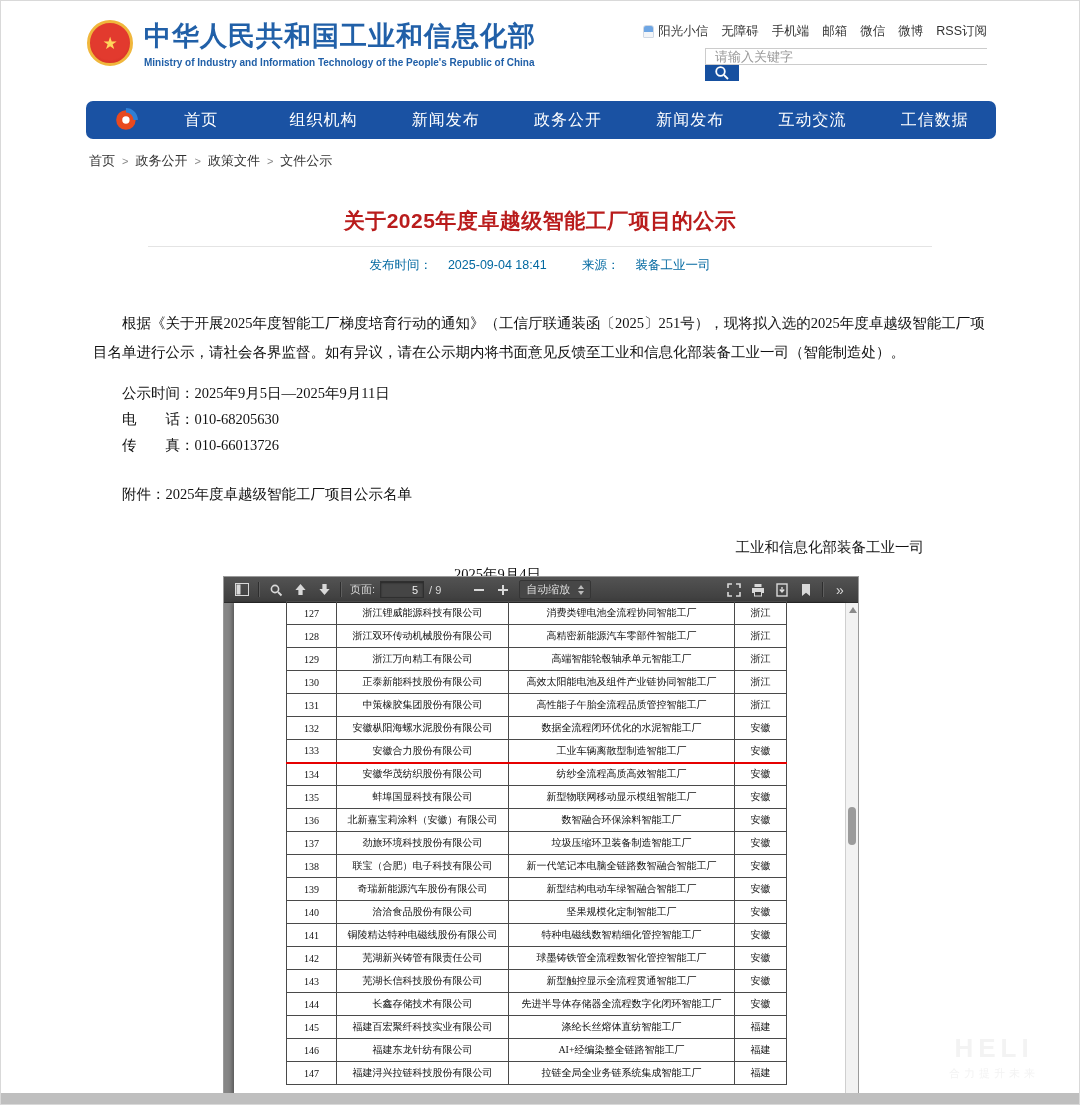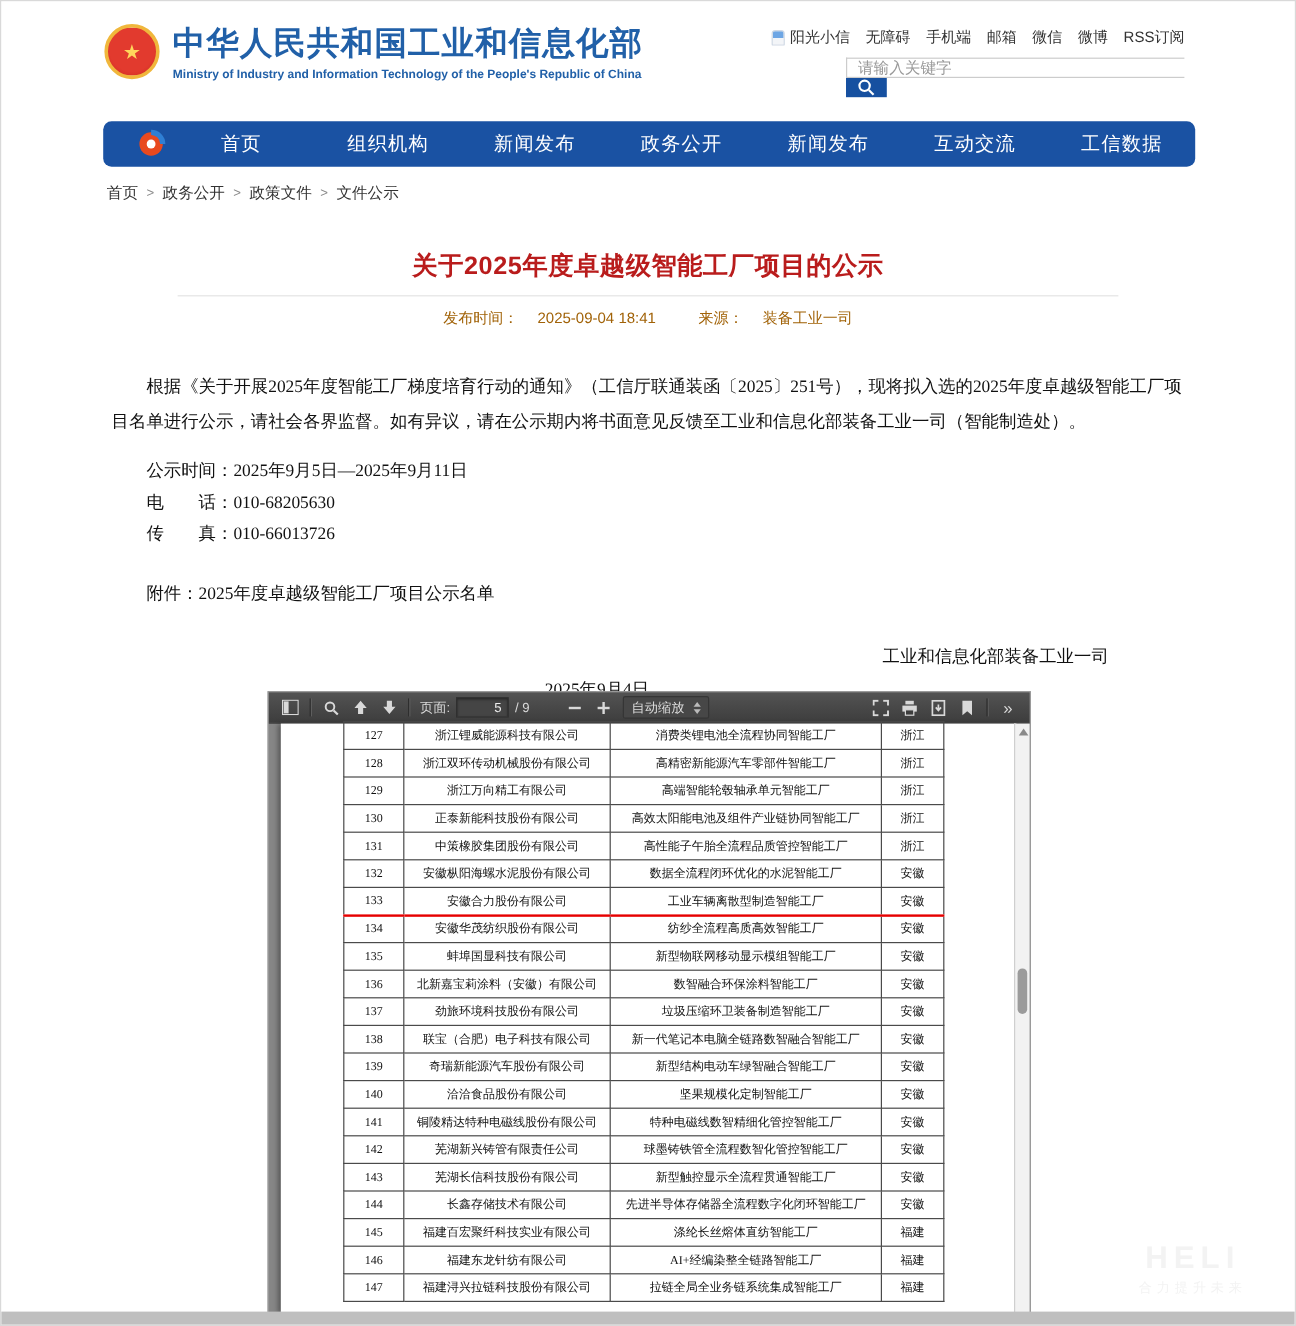--- a/index.html
+++ b/index.html
@@ -31,21 +31,21 @@
   .nav-item { flex:1; text-align:center; color:#fff; font-size:16px; text-decoration:none; letter-spacing:1px; }
 
   
   .breadcrumb { position:absolute; left:88px; top:151px; font-size:13px; color:#444; display:flex; gap:7px; align-items:center; }
   .breadcrumb a { color:#333; text-decoration:none; }
   .crumb-sep { color:#888; font-size:11px; }
 
   
   .article-title { position:absolute; left:0; right:0; top:206px; text-align:center; font-size:21px; font-weight:bold; color:#b91c1c; letter-spacing:0.5px; }
   .title-rule { position:absolute; left:147px; right:147px; top:245px; border-top:1px solid #e4e4e4; }
-  .article-meta { position:absolute; left:0; right:0; top:256px; text-align:center; font-size:12.5px; color:#a16207; }
+  .article-meta { position:absolute; left:0; right:0; top:256px; text-align:center; font-size:12.5px; color:#0369a1; }
   .article-meta span { margin:0 8px; }
   .article-body { position:absolute; left:92px; right:92px; top:308px; font-family:"Liberation Serif","DejaVu Serif",serif; font-size:14.5px; color:#111; }
   .intro { text-indent:2em; line-height:29px; }
   .info-lines { margin-top:16px; }
   .info-line { text-indent:2em; line-height:20px; margin-top:6px; }
   .attachment { text-indent:2em; margin-top:30px; }
   .sig-org { text-align:right; margin-top:34px; padding-right:63px; }
   .sig-date { text-align:center; margin-top:8px; padding-right:85px; }
 
   

